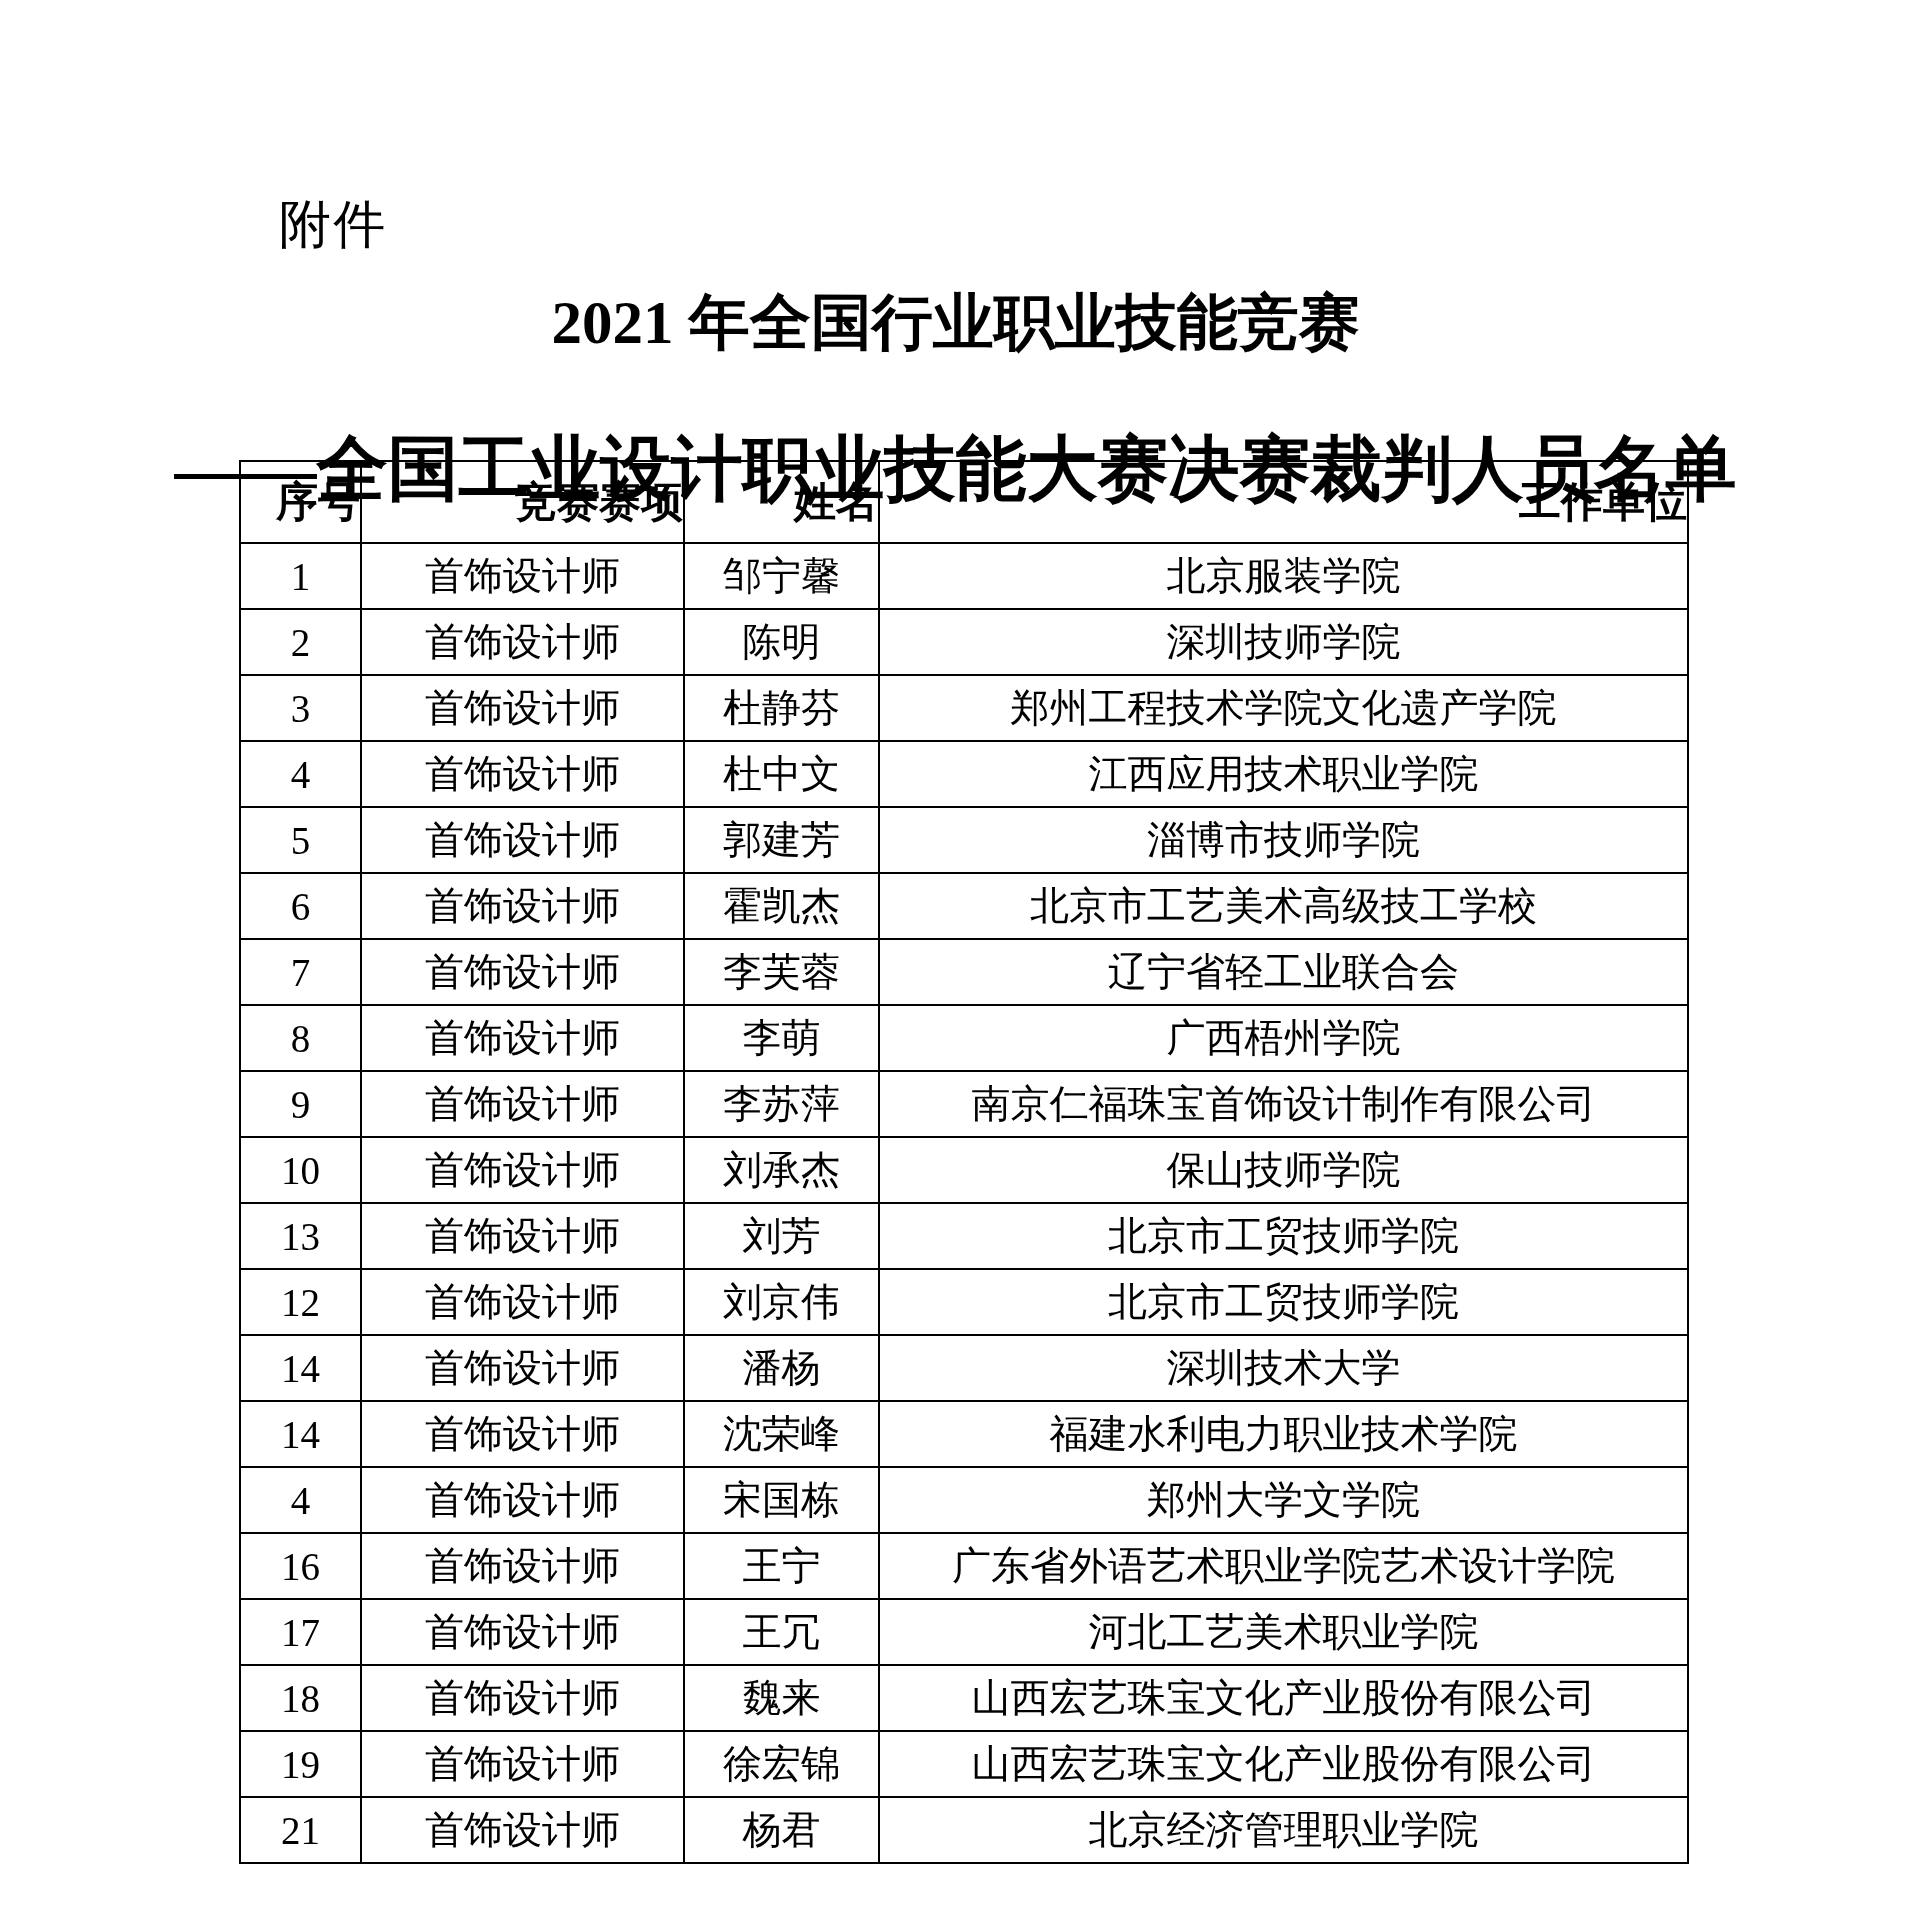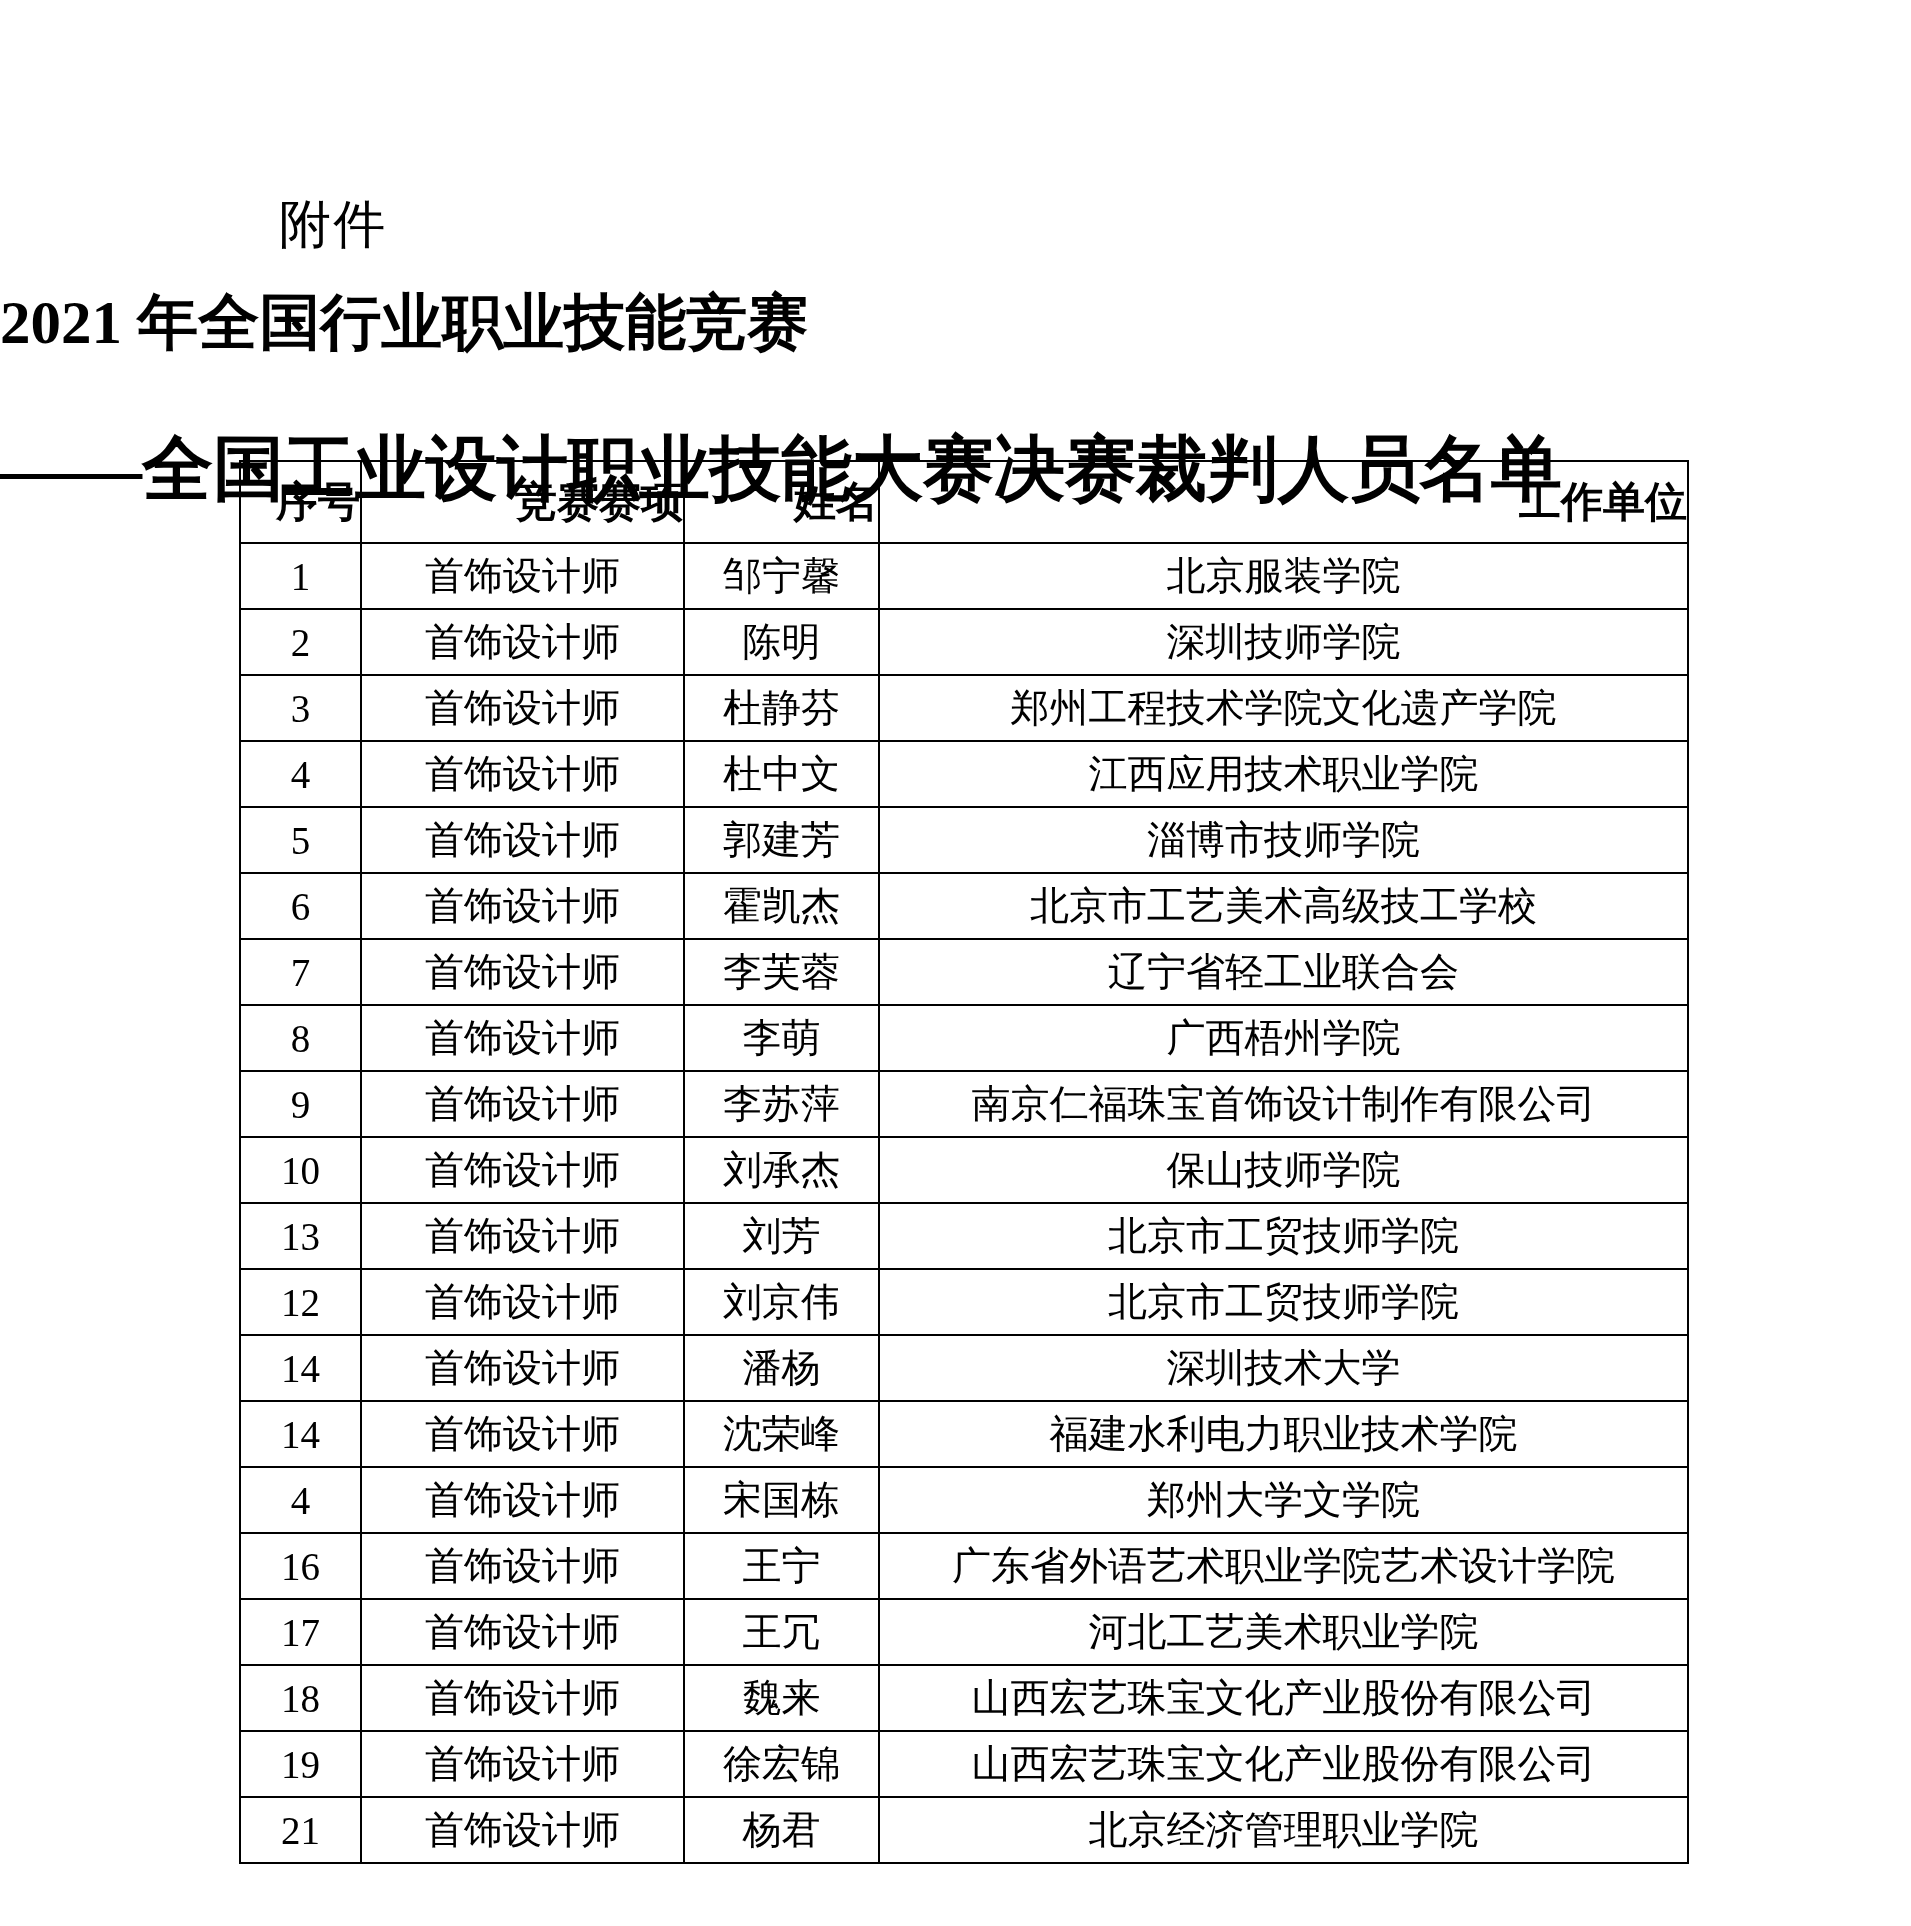--- a/index.html
+++ b/index.html
@@ -21,21 +21,21 @@
     left: 279px;
     top: 196px;
     font-size: 52px;
     line-height: 1.1;
     letter-spacing: 2.3px;
   }
   .title {
     position: absolute;
     left: 0;
     width: 100%;
-    text-align: left;
+    text-align: center;
     font-weight: bold;
     line-height: 1.2;
     white-space: nowrap;
   }
   .title-line1 {
     top: 286px;
     font-size: 61px;
   }
   .title-line2 {
     top: 427px;

